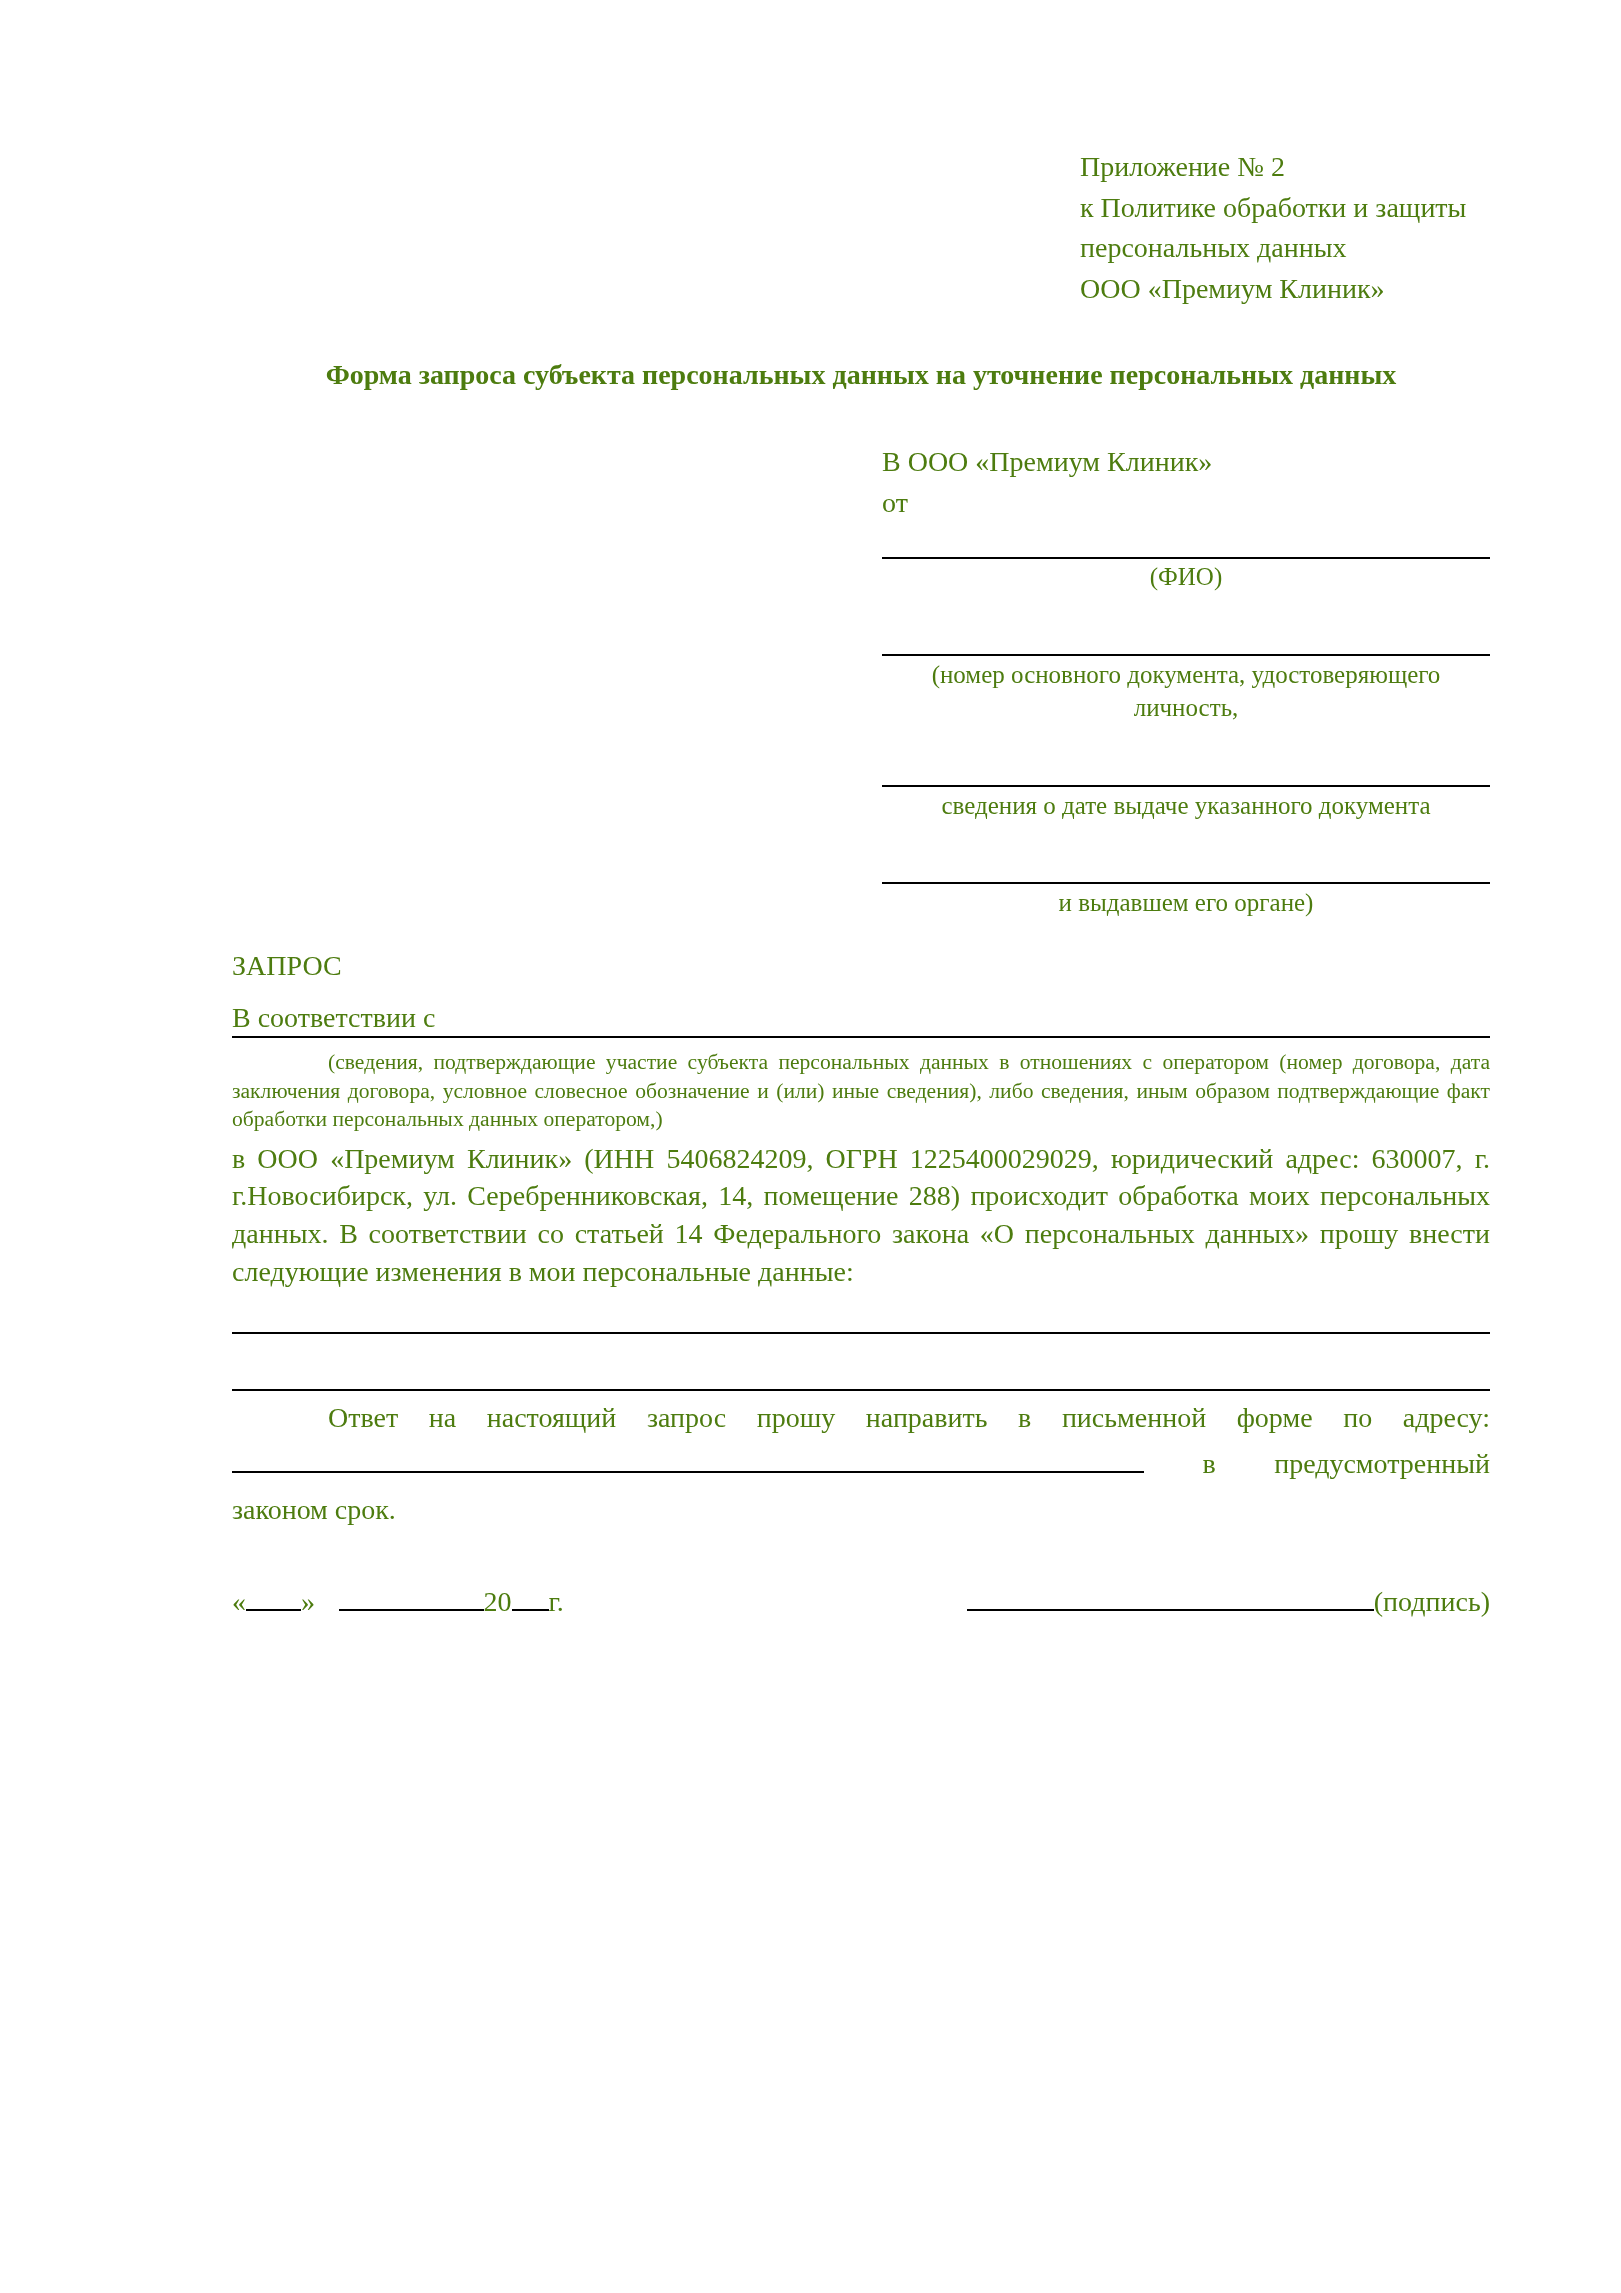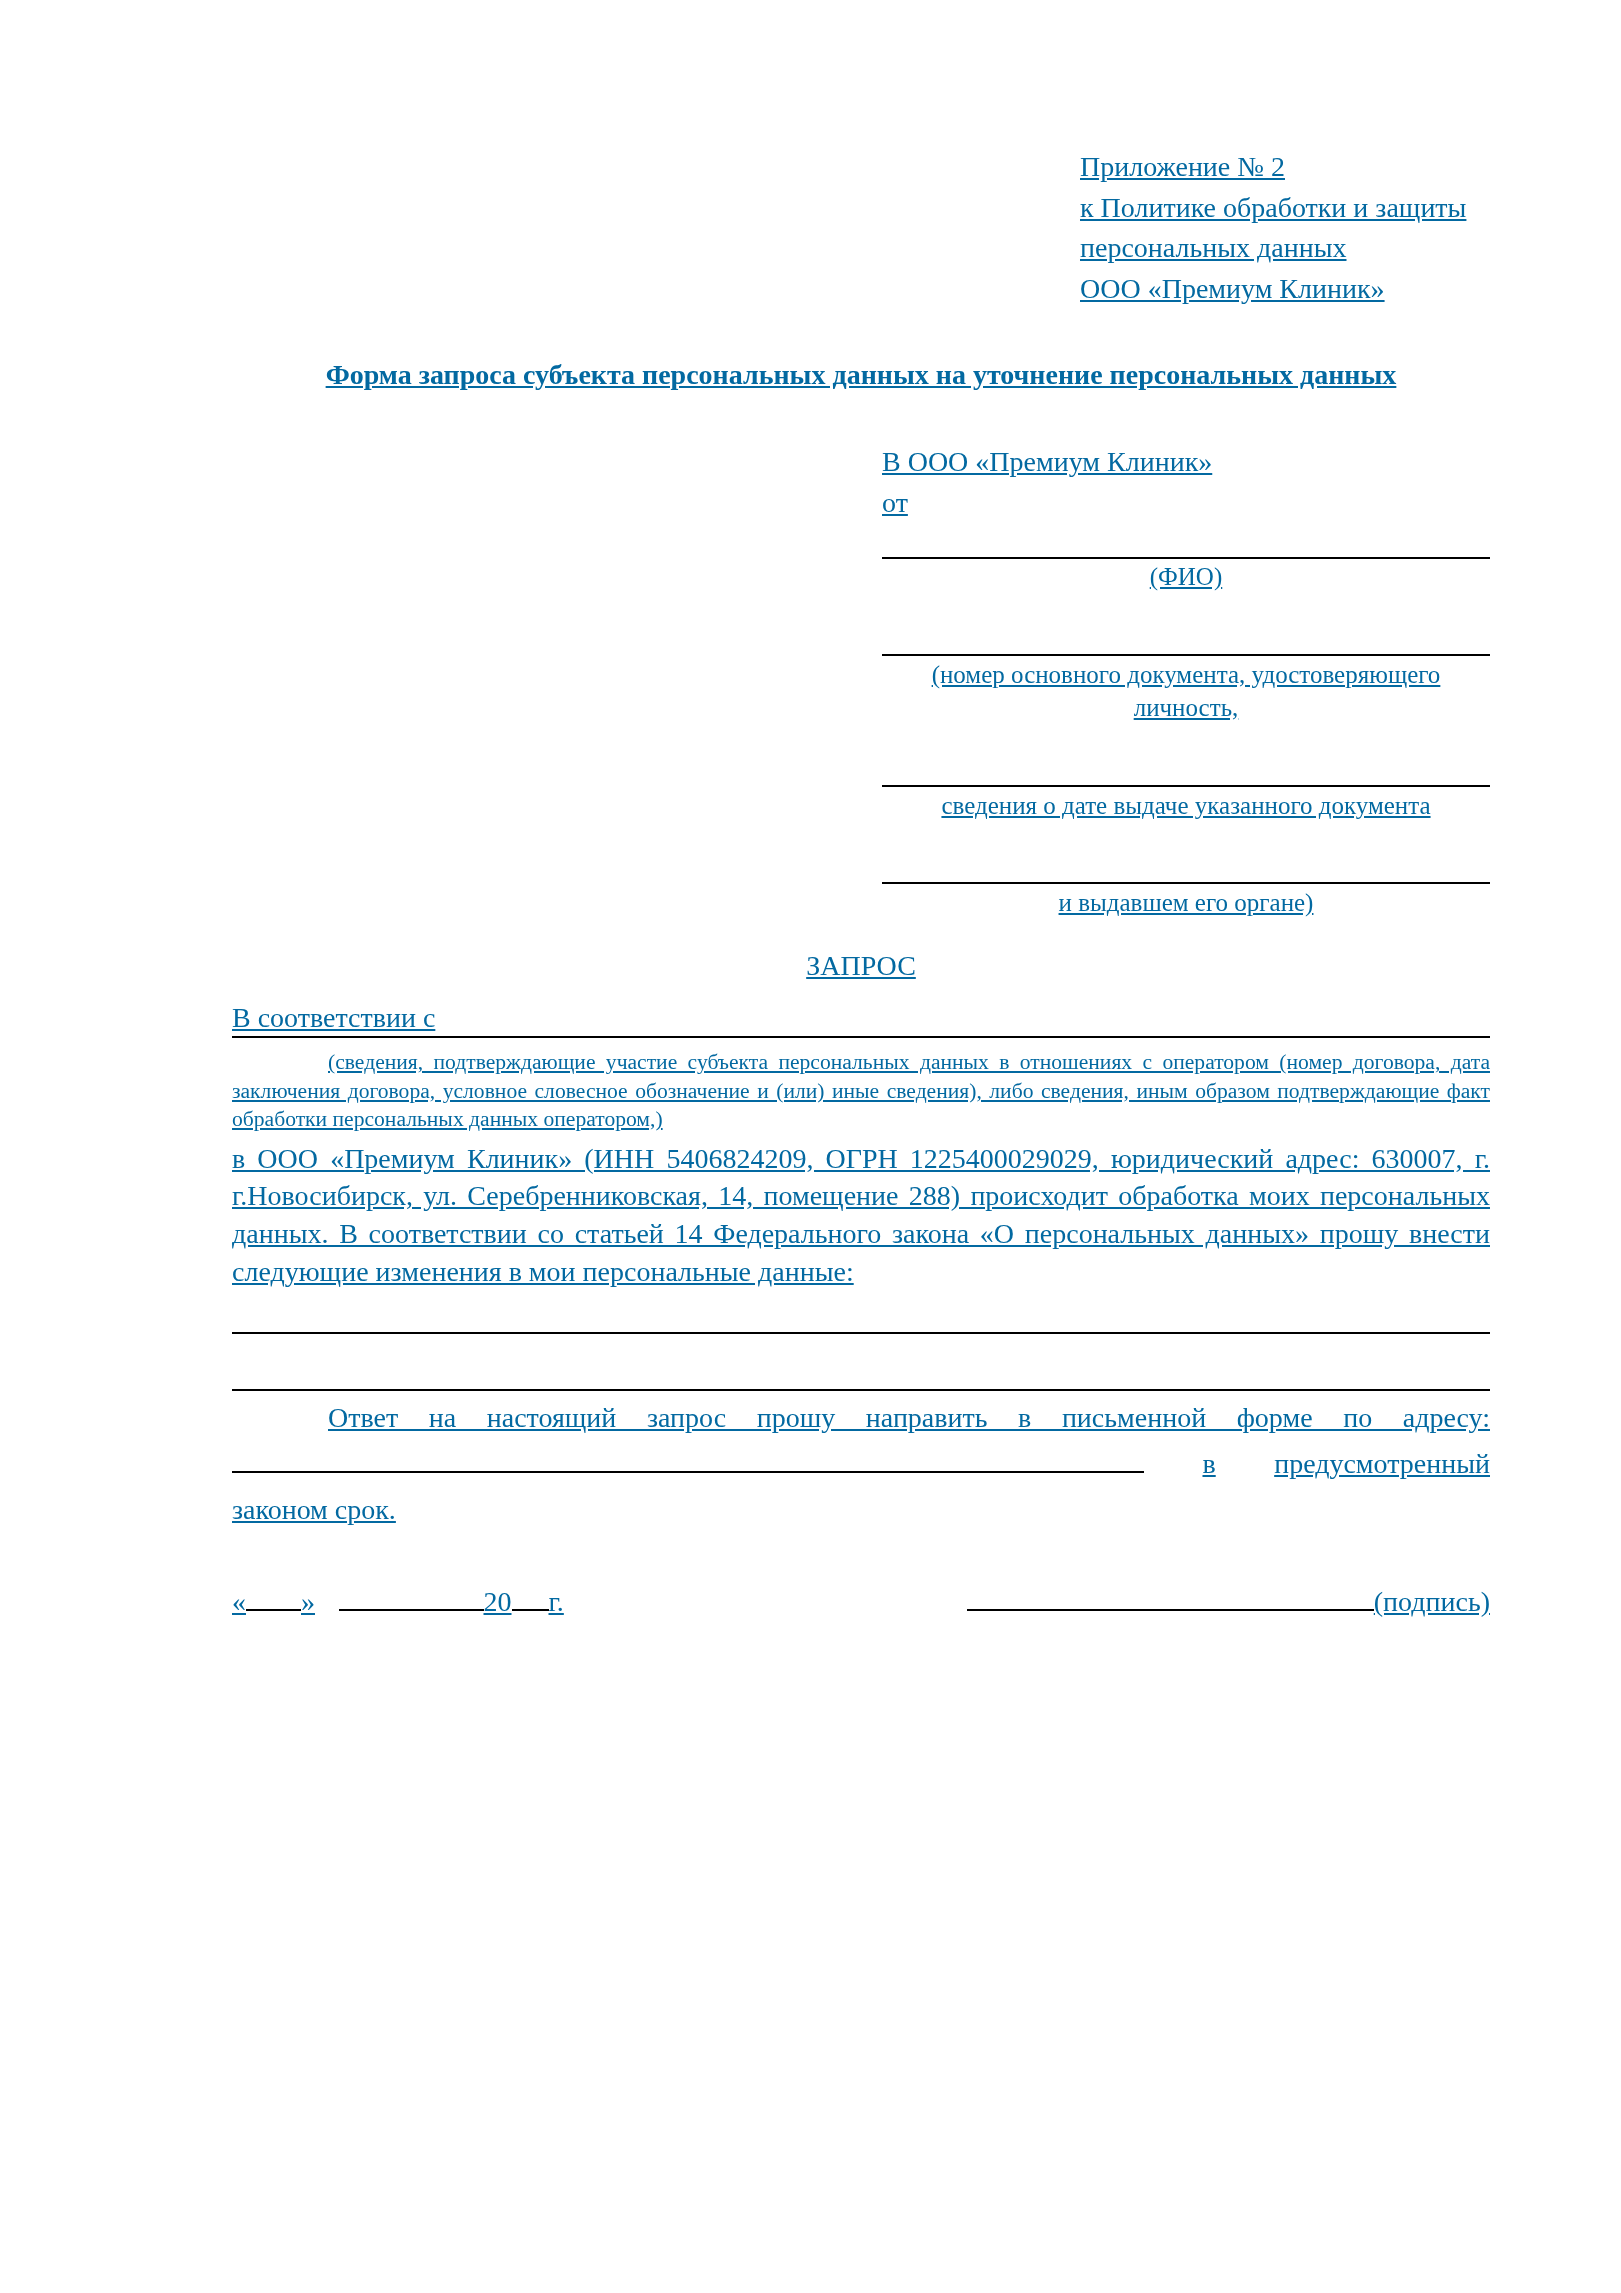--- a/index.html
+++ b/index.html
@@ -1,26 +1,25 @@
 <!DOCTYPE html>
 <html><head>
 <meta charset="utf-8">
 <style>
   html, body { margin: 0; padding: 0; background: #ffffff; }
   .page {
     position: relative;
     width: 1621px;
     height: 2294px;
     background: #ffffff;
-    color: #0369a1;
+    color: #4d7c0f;
     font-family: "Liberation Serif", "DejaVu Serif", serif;
     font-size: 28px;
     box-sizing: border-box;
     padding: 147px 131px 8px 232px;
-    text-decoration: underline;
   }
 
   
   .appendix { margin-left: 848px; line-height: 1.45; }
 
   
   .doc-title {
     font-weight: bold;
     font-size: 28px;
     line-height: 1.5;
@@ -38,21 +37,21 @@
   .addressee .field-caption {
     font-size: 25px;
     line-height: 1.3;
     text-align: center;
     padding-top: 2.9px;
     margin-bottom: 27.4px;
   }
   .addressee .field-caption.last { margin-bottom: 0; }
 
   
-  .request-heading { text-align: center; margin-top: 27.4px; line-height: 1.35; }
+  .request-heading { margin-top: 27.4px; line-height: 1.35; }
 
   .opening-row { display: flex; margin-top: 13.7px; line-height: 1.35; flex-direction: column; }
   .opening-row .indent { width: 98px; flex: 0 0 auto; }
   .opening-row .label { white-space: nowrap; padding-right: 11.8px; }
   .opening-row .uline { flex: 1 1 auto; border-bottom: 2.9px solid #000; margin-bottom: 5.9px; }
 
   .footnote {
     font-size: 21.6px;
     line-height: 1.32;
     text-align: justify;

